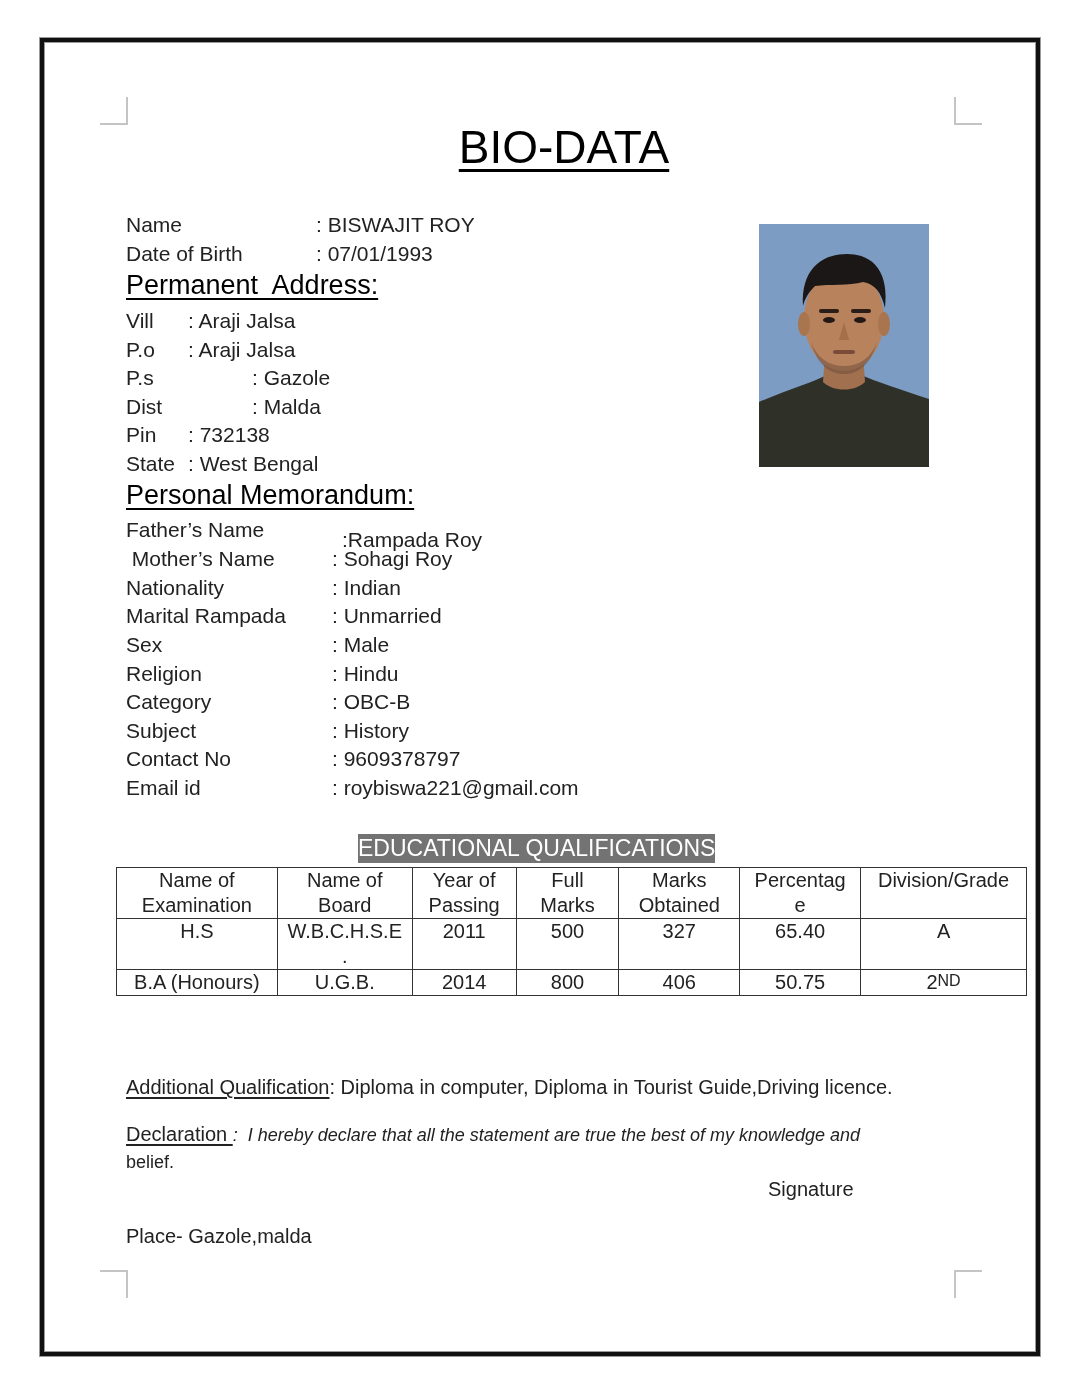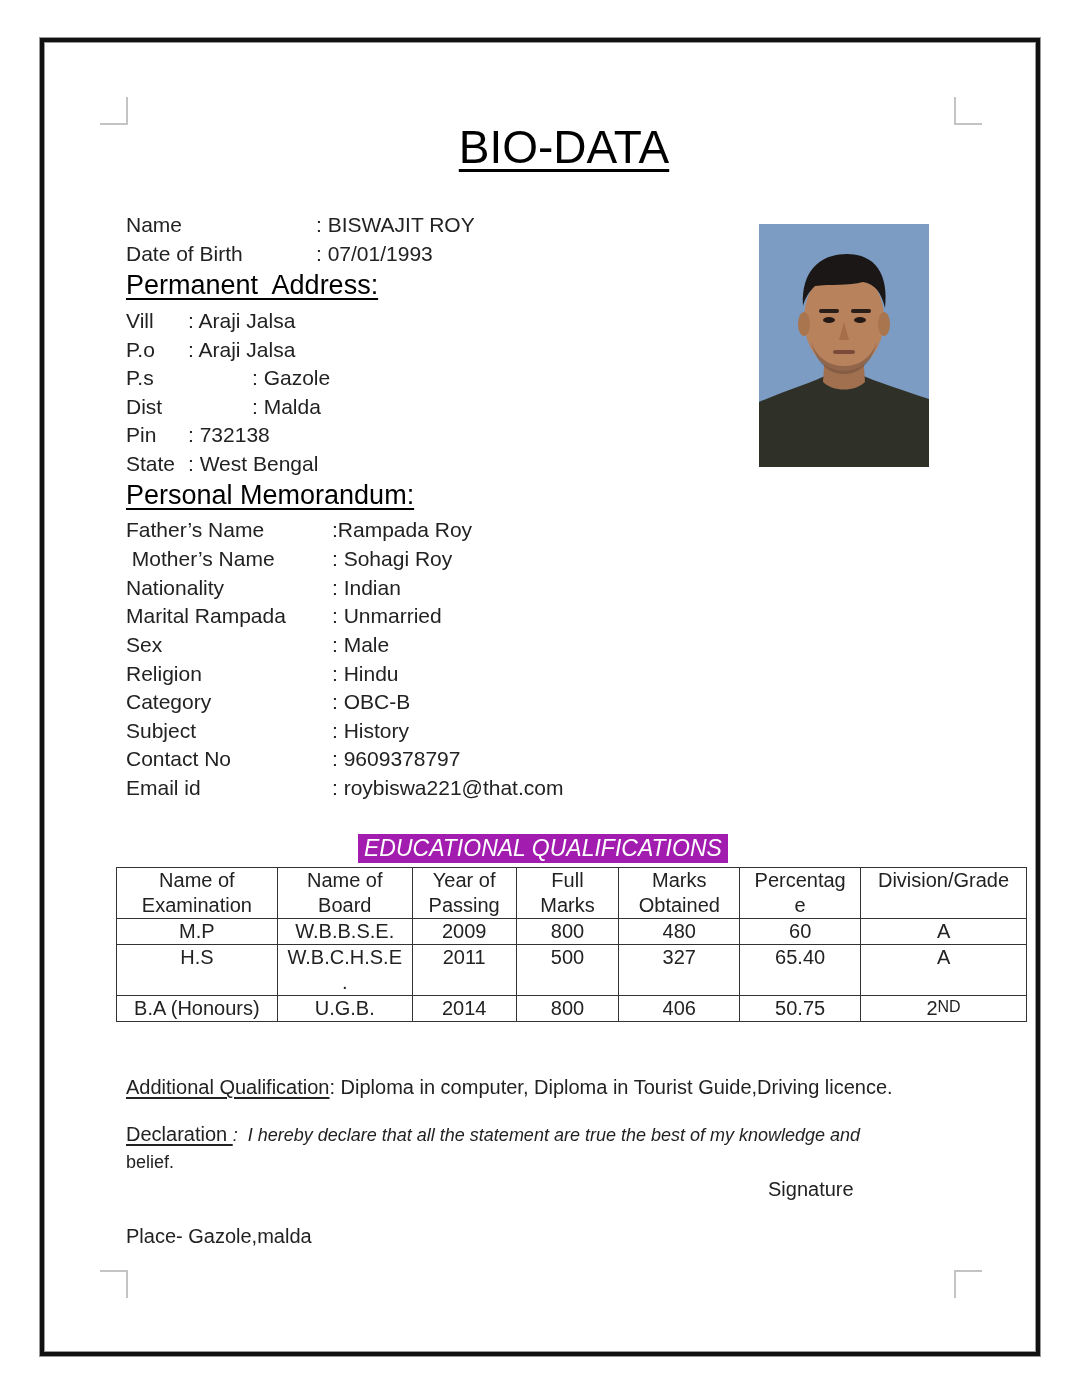--- a/index.html
+++ b/index.html
@@ -34,22 +34,22 @@
       text-decoration: underline; text-underline-offset: 4px; text-decoration-thickness: 2px;
       white-space: pre;
     }
 
     .photo {
       position: absolute; left: 759px; top: 224px; width: 170px; height: 243px; overflow: hidden;
       background: linear-gradient(180deg, #6f8fb8 0%, #7a9ac2 50%, #7f9dc2 100%);
     }
 
     .edu-title {
-      position: absolute; left: 358px; top: 834px; background: #a21caf; color: #fff;
-      font-size: 23px; padding: 1px 6px; line-height: 27px; white-space: nowrap; font-style: italic;
+      position: absolute; left: 358px; top: 834px; background: #737373; color: #fff;
+      font-size: 23px; padding: 1px 0; line-height: 27px; white-space: nowrap;
     }
 
     table.edu {
       position: absolute; left: 116px; top: 867px; width: 911px;
       border-collapse: collapse; font-size: 20px; color: #222;
     }
     table.edu th, table.edu td {
       border: 1.5px solid #333; text-align: center; vertical-align: top;
       font-weight: normal; padding: 0 4px; line-height: 25px;
     }
@@ -136,21 +136,21 @@
     <rect x="74" y="126" width="22" height="4" rx="2" fill="#7c4a38"></rect>
 
     <path d="M52 118 C58 140 70 150 85 150 C100 150 112 140 118 118 C112 134 100 142 85 142 C70 142 58 134 52 118 Z" fill="#6a4a3a" opacity="0.5"></path>
   </svg>
 </div>
 
 <div class="heading" style="top:480px;">Personal Memorandum:</div>
 
 <div class="line" style="left:126px; top:518px;">
   <span class="lbl">Father’s Name</span>
-  <span class="val" style="left:206px;">:Rampada Roy</span>
+  <span class="val" style="left:216px;margin-top:10px;">:Rampada Roy</span>
 </div>
 <div class="line" style="left:126px; top:547px;">
   <span class="lbl" style="white-space:pre;"> Mother’s Name</span>
   <span class="val" style="left:206px;">: Sohagi Roy</span>
 </div>
 <div class="line" style="left:126px; top:576px;">
   <span class="lbl">Nationality</span>
   <span class="val" style="left:206px;">: Indian</span>
 </div>
 <div class="line" style="left:126px; top:604px;">
@@ -172,21 +172,21 @@
 <div class="line" style="left:126px; top:719px;">
   <span class="lbl">Subject</span>
   <span class="val" style="left:206px;">: History</span>
 </div>
 <div class="line" style="left:126px; top:747px;">
   <span class="lbl">Contact No</span>
   <span class="val" style="left:206px;">: 9609378797</span>
 </div>
 <div class="line" style="left:126px; top:776px;">
   <span class="lbl">Email id</span>
-  <span class="val" style="left:206px;">: roybiswa221@that.com</span>
+  <span class="val" style="left:206px;">: roybiswa221@gmail.com</span>
 </div>
 
 <div class="edu-title">EDUCATIONAL QUALIFICATIONS</div>
 
 <table class="edu">
   <colgroup>
     <col style="width:161px">
       <col style="width:135px">
       <col style="width:104px">
       <col style="width:103px">
@@ -199,29 +199,20 @@
       <th><span>Name of</span><br><span>Examination</span></th>
       <th><span>Name of</span><br><span>Board</span></th>
       <th><span>Year of</span><br><span>Passing</span></th>
       <th><span>Full</span><br><span>Marks</span></th>
       <th><span>Marks</span><br><span>Obtained</span></th>
       <th><span>Percentag</span><br><span>e</span></th>
       <th><span>Division/Grade</span></th>
     </tr>
   </thead>
   <tbody>
-    <tr>
-      <td>M.P</td>
-      <td>W.B.B.S.E.</td>
-      <td>2009</td>
-      <td>800</td>
-      <td>480</td>
-      <td>60</td>
-      <td>A</td>
-    </tr>
     <tr class="tall">
       <td>H.S</td>
       <td><span>W.B.C.H.S.E</span><br><span>.</span></td>
       <td>2011</td>
       <td>500</td>
       <td>327</td>
       <td>65.40</td>
       <td>A</td>
     </tr>
     <tr>

